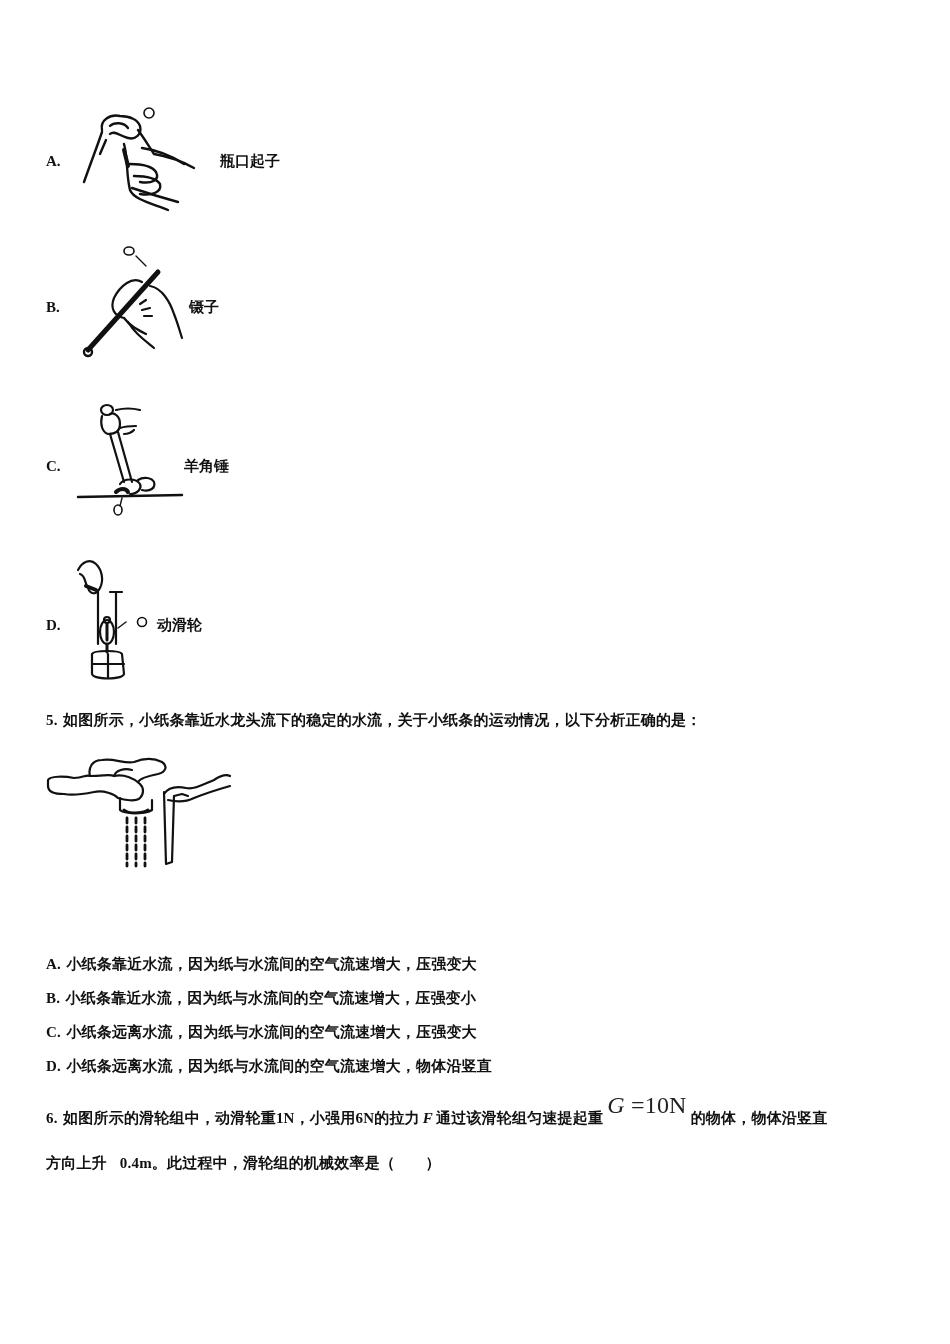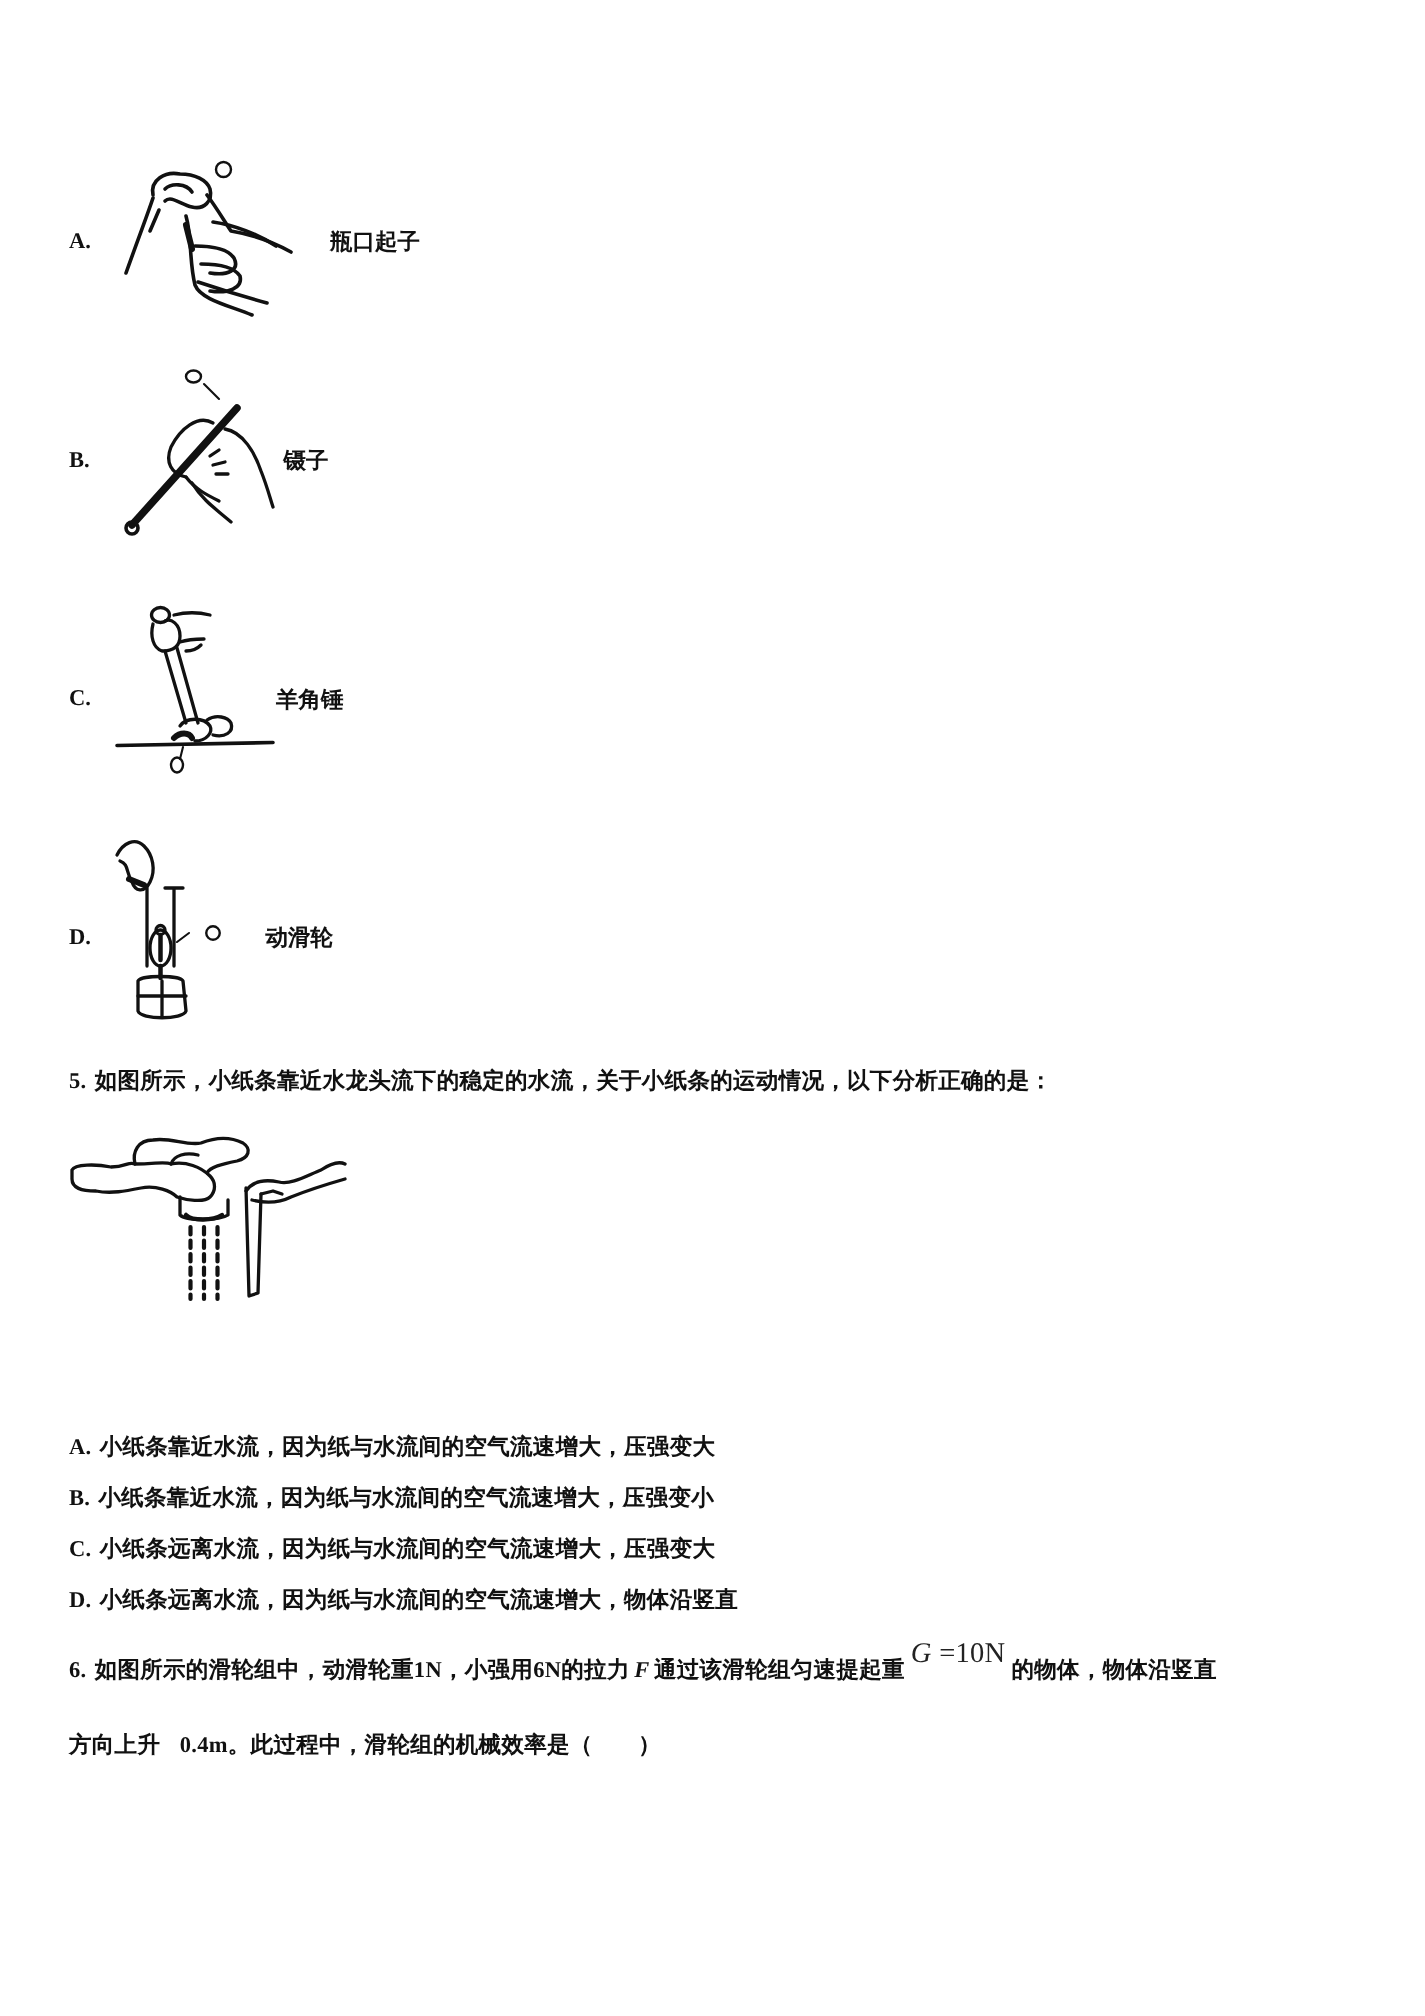--- a/index.html
+++ b/index.html
@@ -43,21 +43,21 @@
       font-weight: bold;
     }
     .serif-italic {
       font-family: "Liberation Serif", "DejaVu Serif", serif;
       font-style: italic;
       font-weight: bold;
     }
     .math {
       font-family: "Liberation Serif", "DejaVu Serif", serif;
       font-weight: normal;
-      font-size: 19px;
+      font-size: 24px;
       position: relative;
       top: -10px;
       margin: 0 4px;
       color: #222;
     }
     .math i { font-style: italic; }
     svg { display: block; }
   </style>
 </head>
 <body>
@@ -128,21 +128,21 @@
     <ellipse cx="33" cy="76" rx="7" ry="12"></ellipse>
     <path d="M33 68 L33 84" stroke-width="3"></path>
     <circle cx="33" cy="64" r="3"></circle>
     <path d="M44 72 L52 66" stroke-width="1.4"></path>
     <circle cx="68" cy="66" r="4.5" stroke-width="1.6"></circle>
     <path d="M33 88 L33 96" stroke-width="3"></path>
     <path d="M18 98 C20 94 46 94 48 98 L50 118 C48 124 20 124 18 118 Z"></path>
     <path d="M18 108 L50 108 M34 98 L34 122"></path>
   </svg>
 </div>
-<div class="abs opt-name" style="left:157px; top:616px;margin-left:20px;">动滑轮</div>
+<div class="abs opt-name" style="left:157px; top:616px;">动滑轮</div>
 
 <div class="q-line" style="left:46px; top:711px;">
   <span class="serif-bold">5.</span>
   <span>如图所示，小纸条靠近水龙头流下的稳定的水流，关于小纸条的运动情况，以下分析正确的是：</span>
 </div>
 
 <div class="fig" style="left:44px; top:754px; width:190px; height:118px;">
   <svg width="190" height="118" viewBox="0 0 190 118" fill="none" stroke="#111" stroke-width="2.2" stroke-linecap="round" stroke-linejoin="round">
     <path d="M4 26 C6 22 20 22 30 24 C40 24 42 20 46 22 C60 22 66 20 70 22 C80 20 90 24 96 30 C100 34 100 40 96 44 C92 48 80 46 74 44 C70 40 60 36 50 38 C40 40 30 42 20 40 C10 40 4 38 4 32 Z"></path>
     <path d="M46 22 C44 14 48 6 58 6 C70 4 80 10 90 8 C100 4 110 4 118 8 C124 12 122 18 114 20 C104 22 96 24 94 28"></path>

